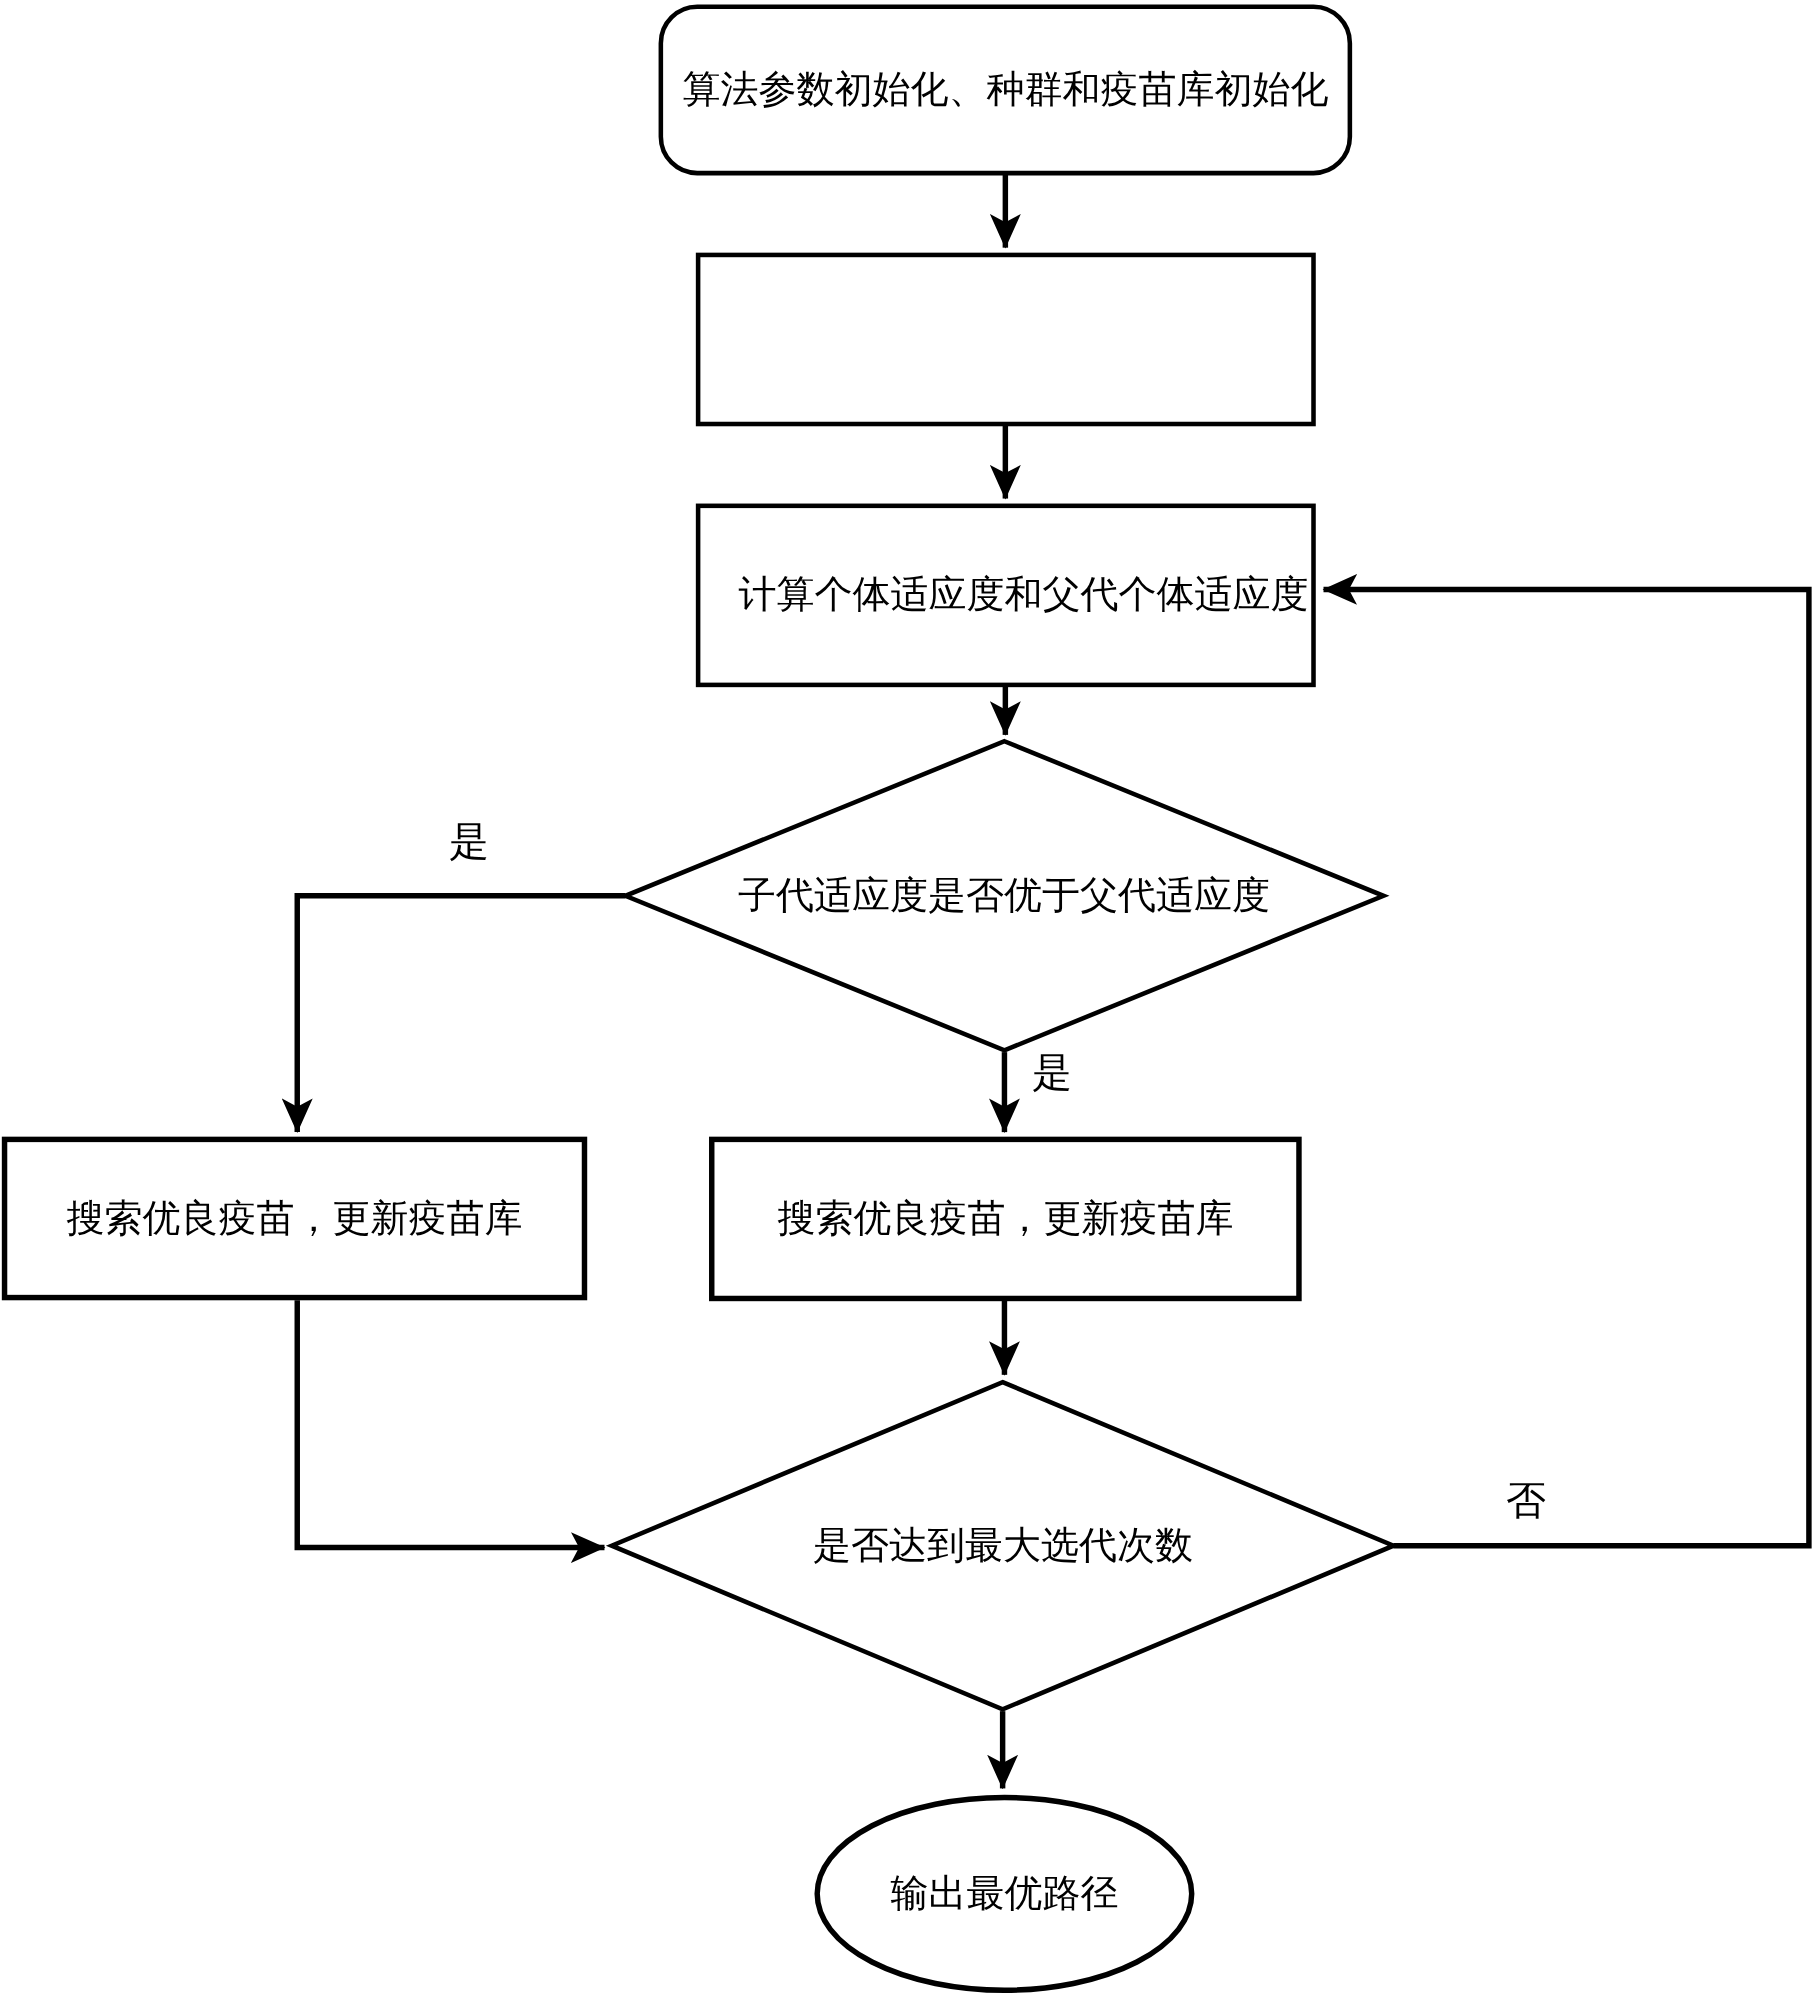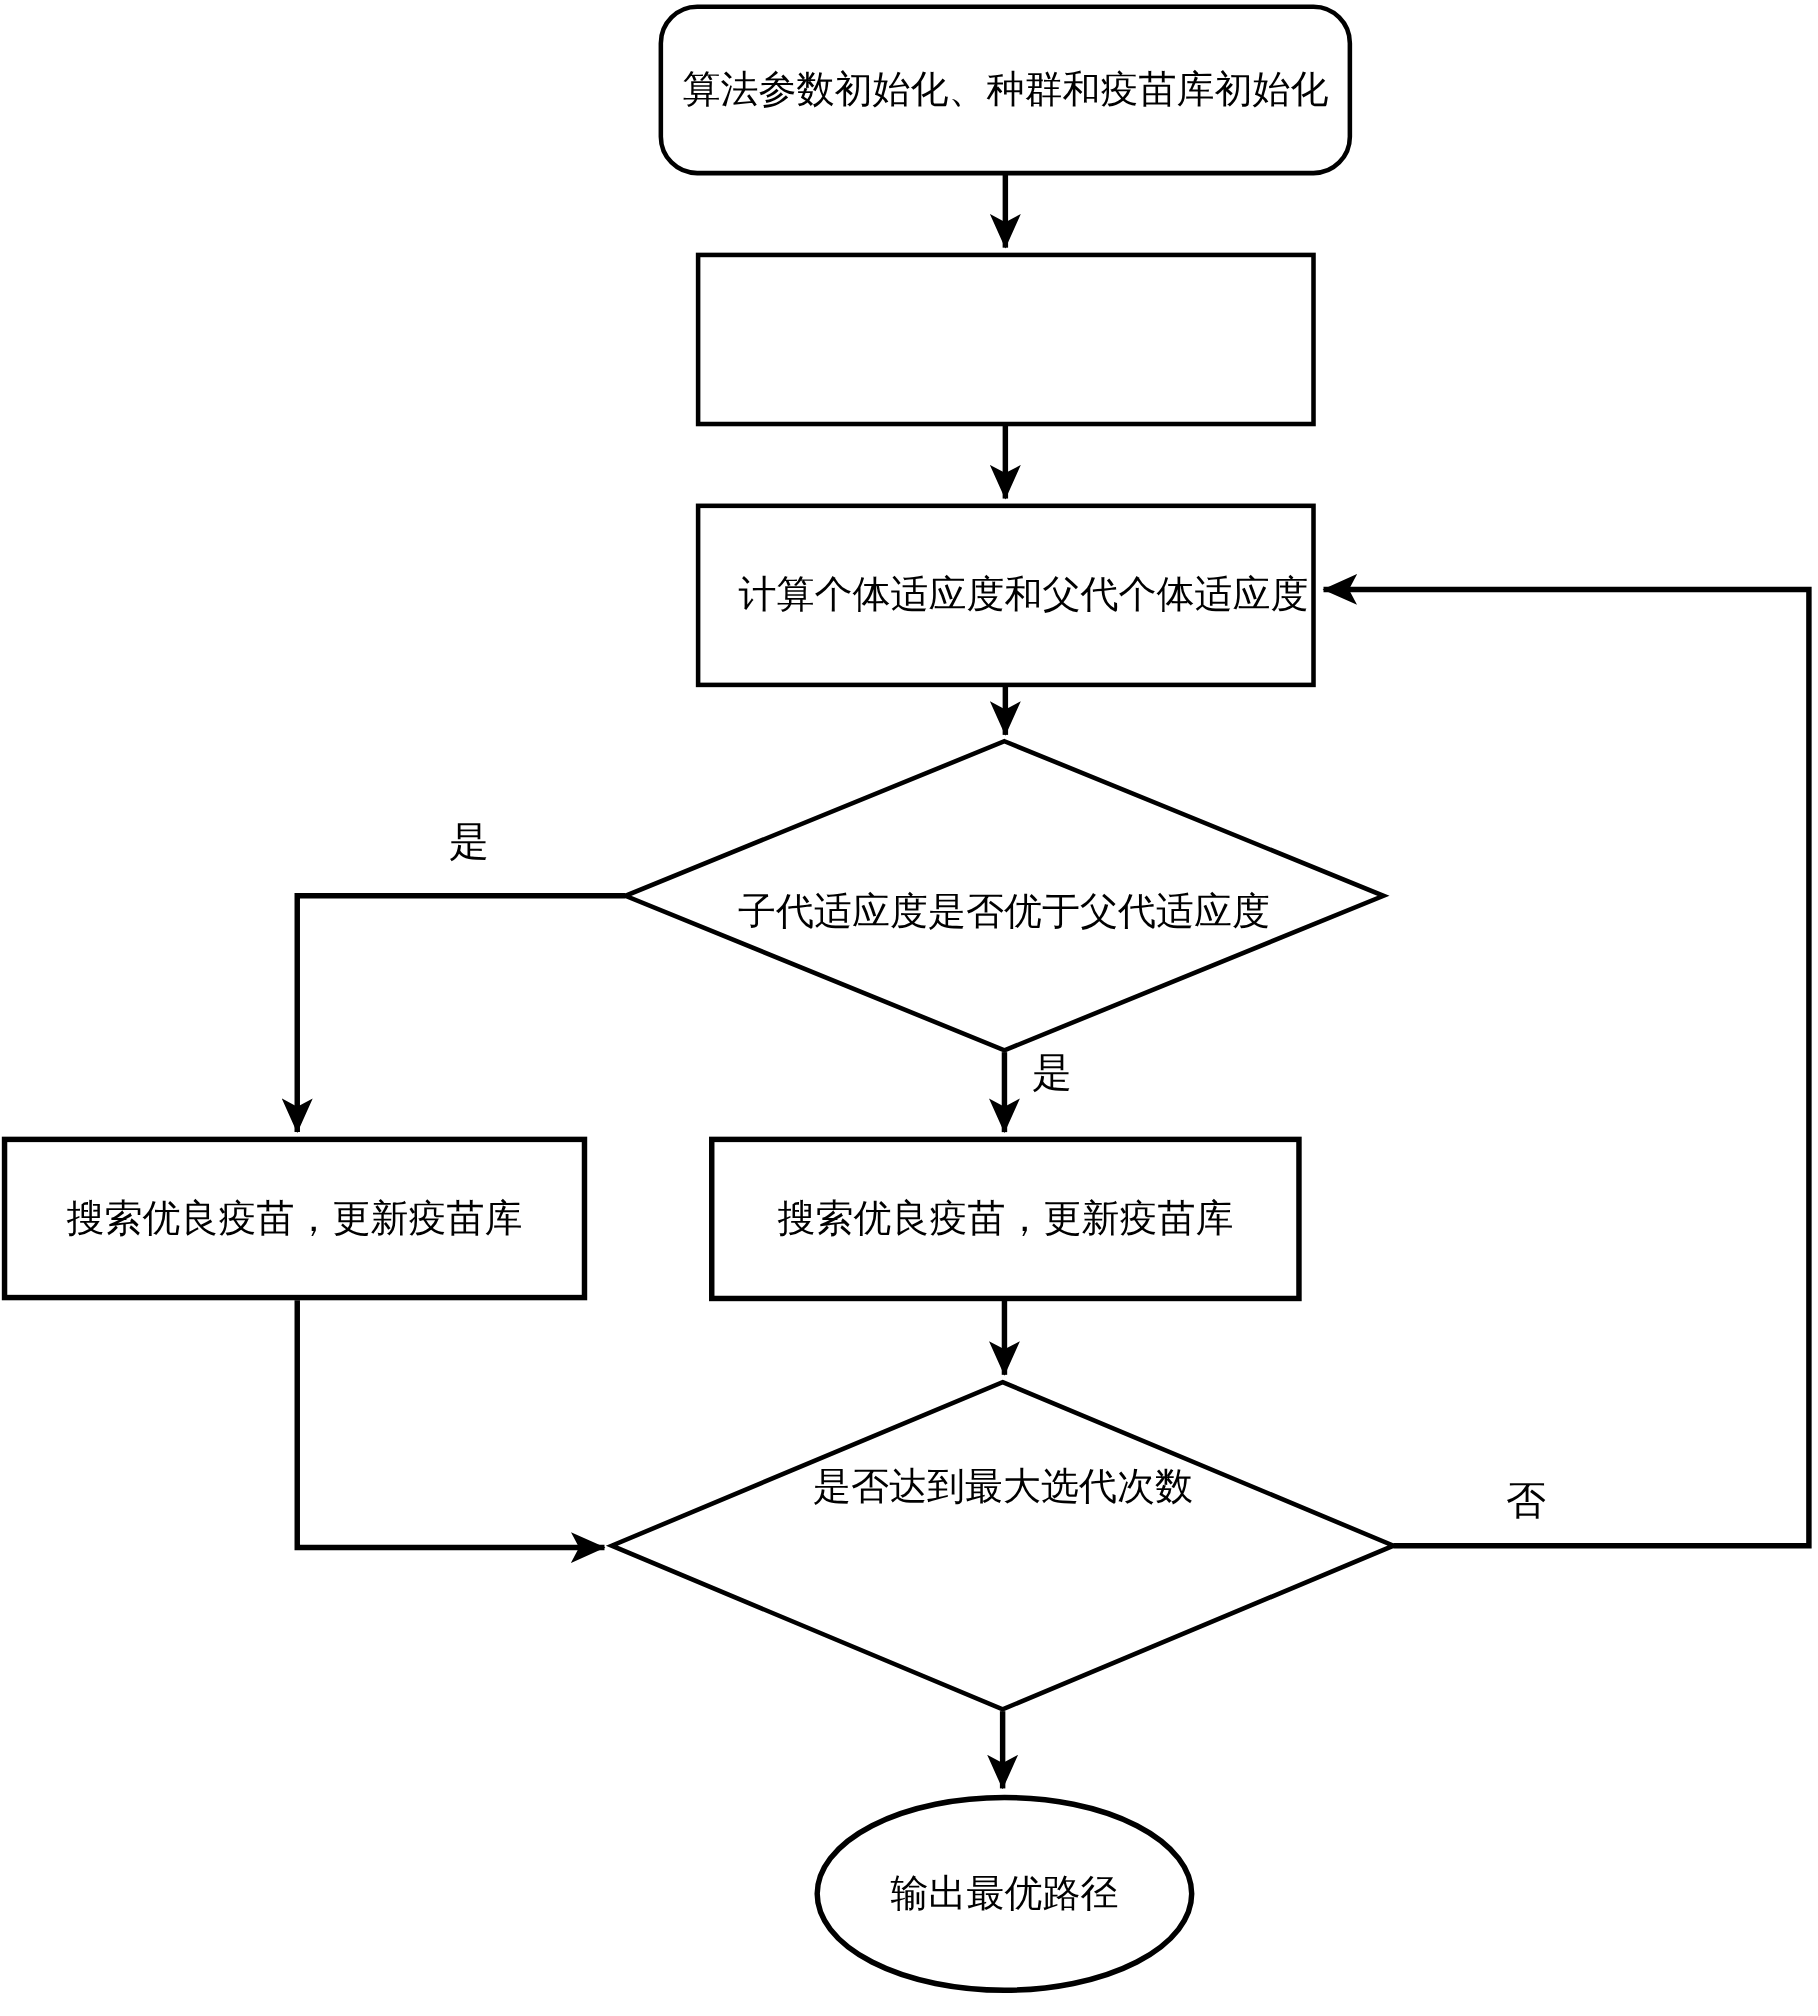--- a/index.html
+++ b/index.html
@@ -64,27 +64,27 @@
     <rect x="783" y="1253" width="646" height="175" fill="#ffffff" stroke="#000000" stroke-width="6"></rect>
     <polygon points="1103,1520 1533,1700 1103,1880 673,1700" fill="#ffffff" stroke="#000000" stroke-width="5"></polygon>
     <ellipse cx="1105" cy="2083" rx="206" ry="106" fill="#ffffff" stroke="#000000" stroke-width="6"></ellipse>
   </svg>
 
   <div class="node-label" style="left:661px;top:6.4px;width:689px;height:166px;">算法参数初始化、种群和疫苗库初始化</div>
 
 
   <div class="node-label" style="left:716px;top:505px;width:615px;height:179px;">计算个体适应度和父代个体适应度</div>
 
-  <div class="node-label" style="left:625px;top:757px;width:758px;height:309px;">子代适应度是否优于父代适应度</div>
+  <div class="node-label" style="left:625px;top:741px;width:758px;height:309px;">子代适应度是否优于父代适应度</div>
 
   <div class="node-label" style="left:4.5px;top:1139px;width:580px;height:158px;">搜索优良疫苗，更新疫苗库</div>
 
   <div class="node-label" style="left:712px;top:1139px;width:587px;height:159px;">搜索优良疫苗，更新疫苗库</div>
 
-  <div class="node-label" style="left:612px;top:1323px;width:782px;height:327px;">是否达到最大选代次数</div>
+  <div class="node-label" style="left:612px;top:1382px;width:782px;height:327px;">是否达到最大选代次数</div>
 
   <div class="node-label" style="left:817px;top:1797px;width:375px;height:193px;">输出最优路径</div>
 
   <div class="edge-label" style="left:428px;top:816px;width:82px;height:51px;">是</div>
 
   <div class="edge-label" style="left:1011px;top:1047px;width:82px;height:51px;">是</div>
 
   <div class="edge-label" style="left:1485px;top:1475px;width:82px;height:51px;">否</div>
 
 </div>

